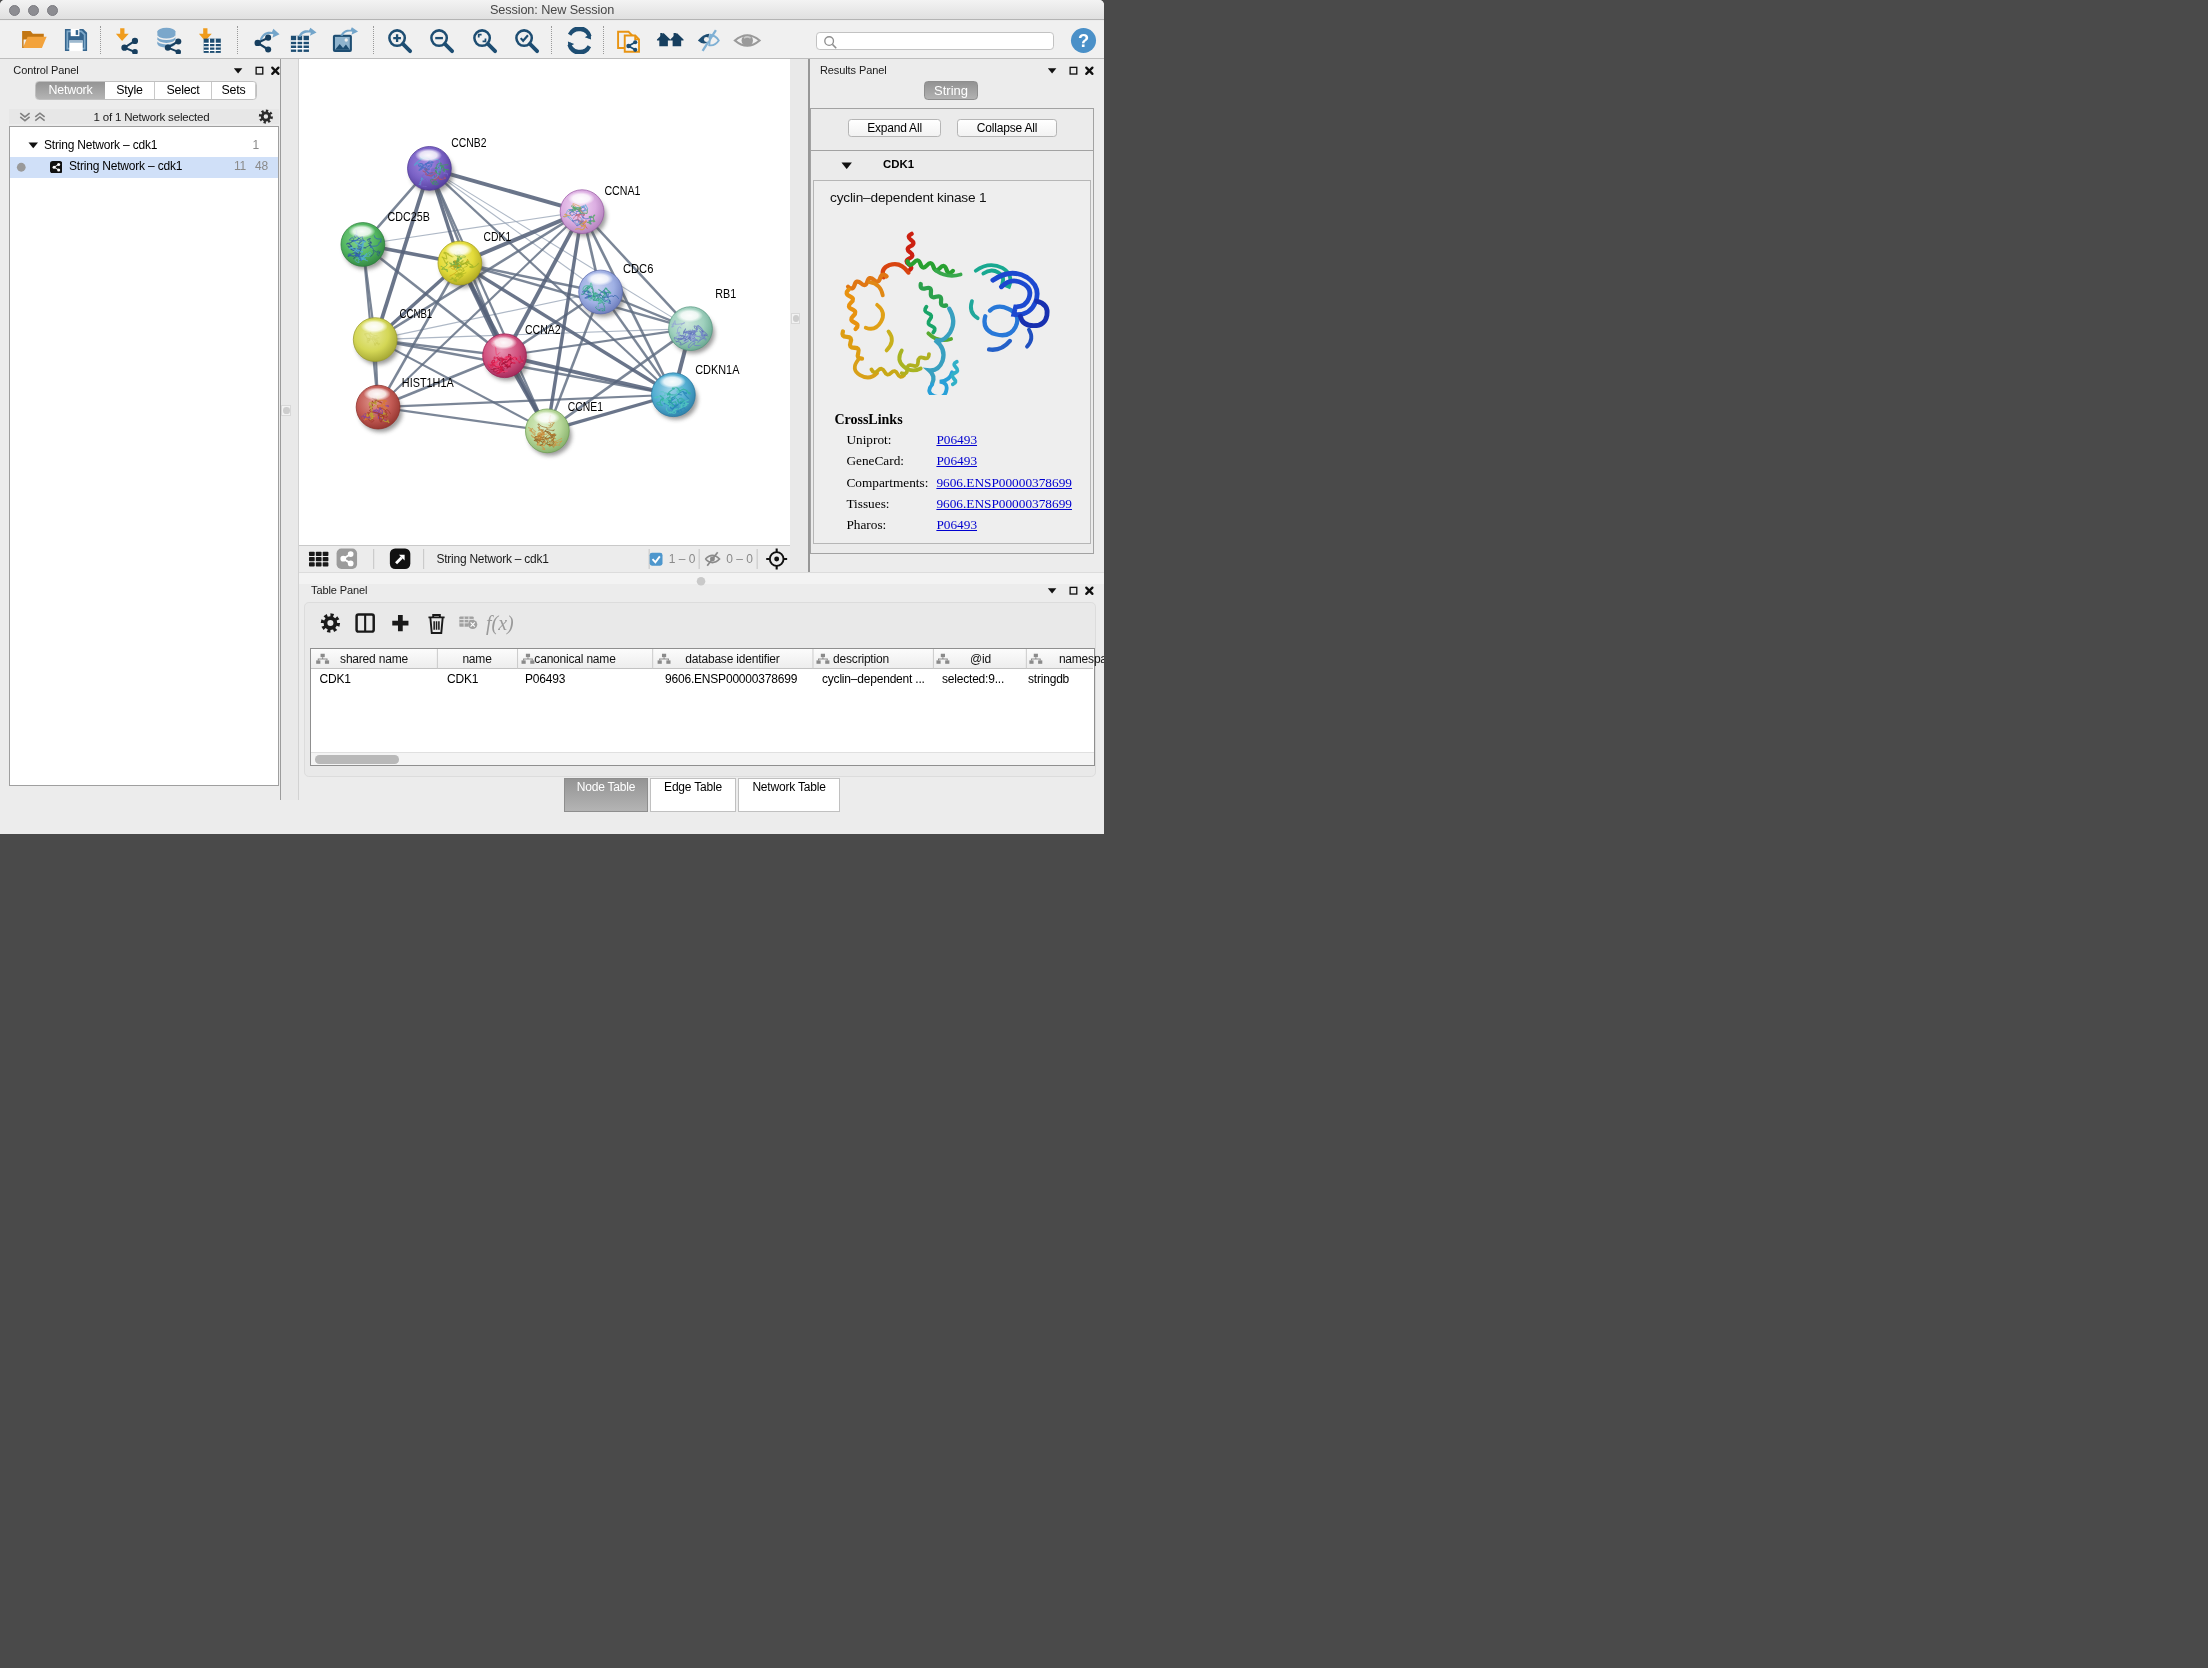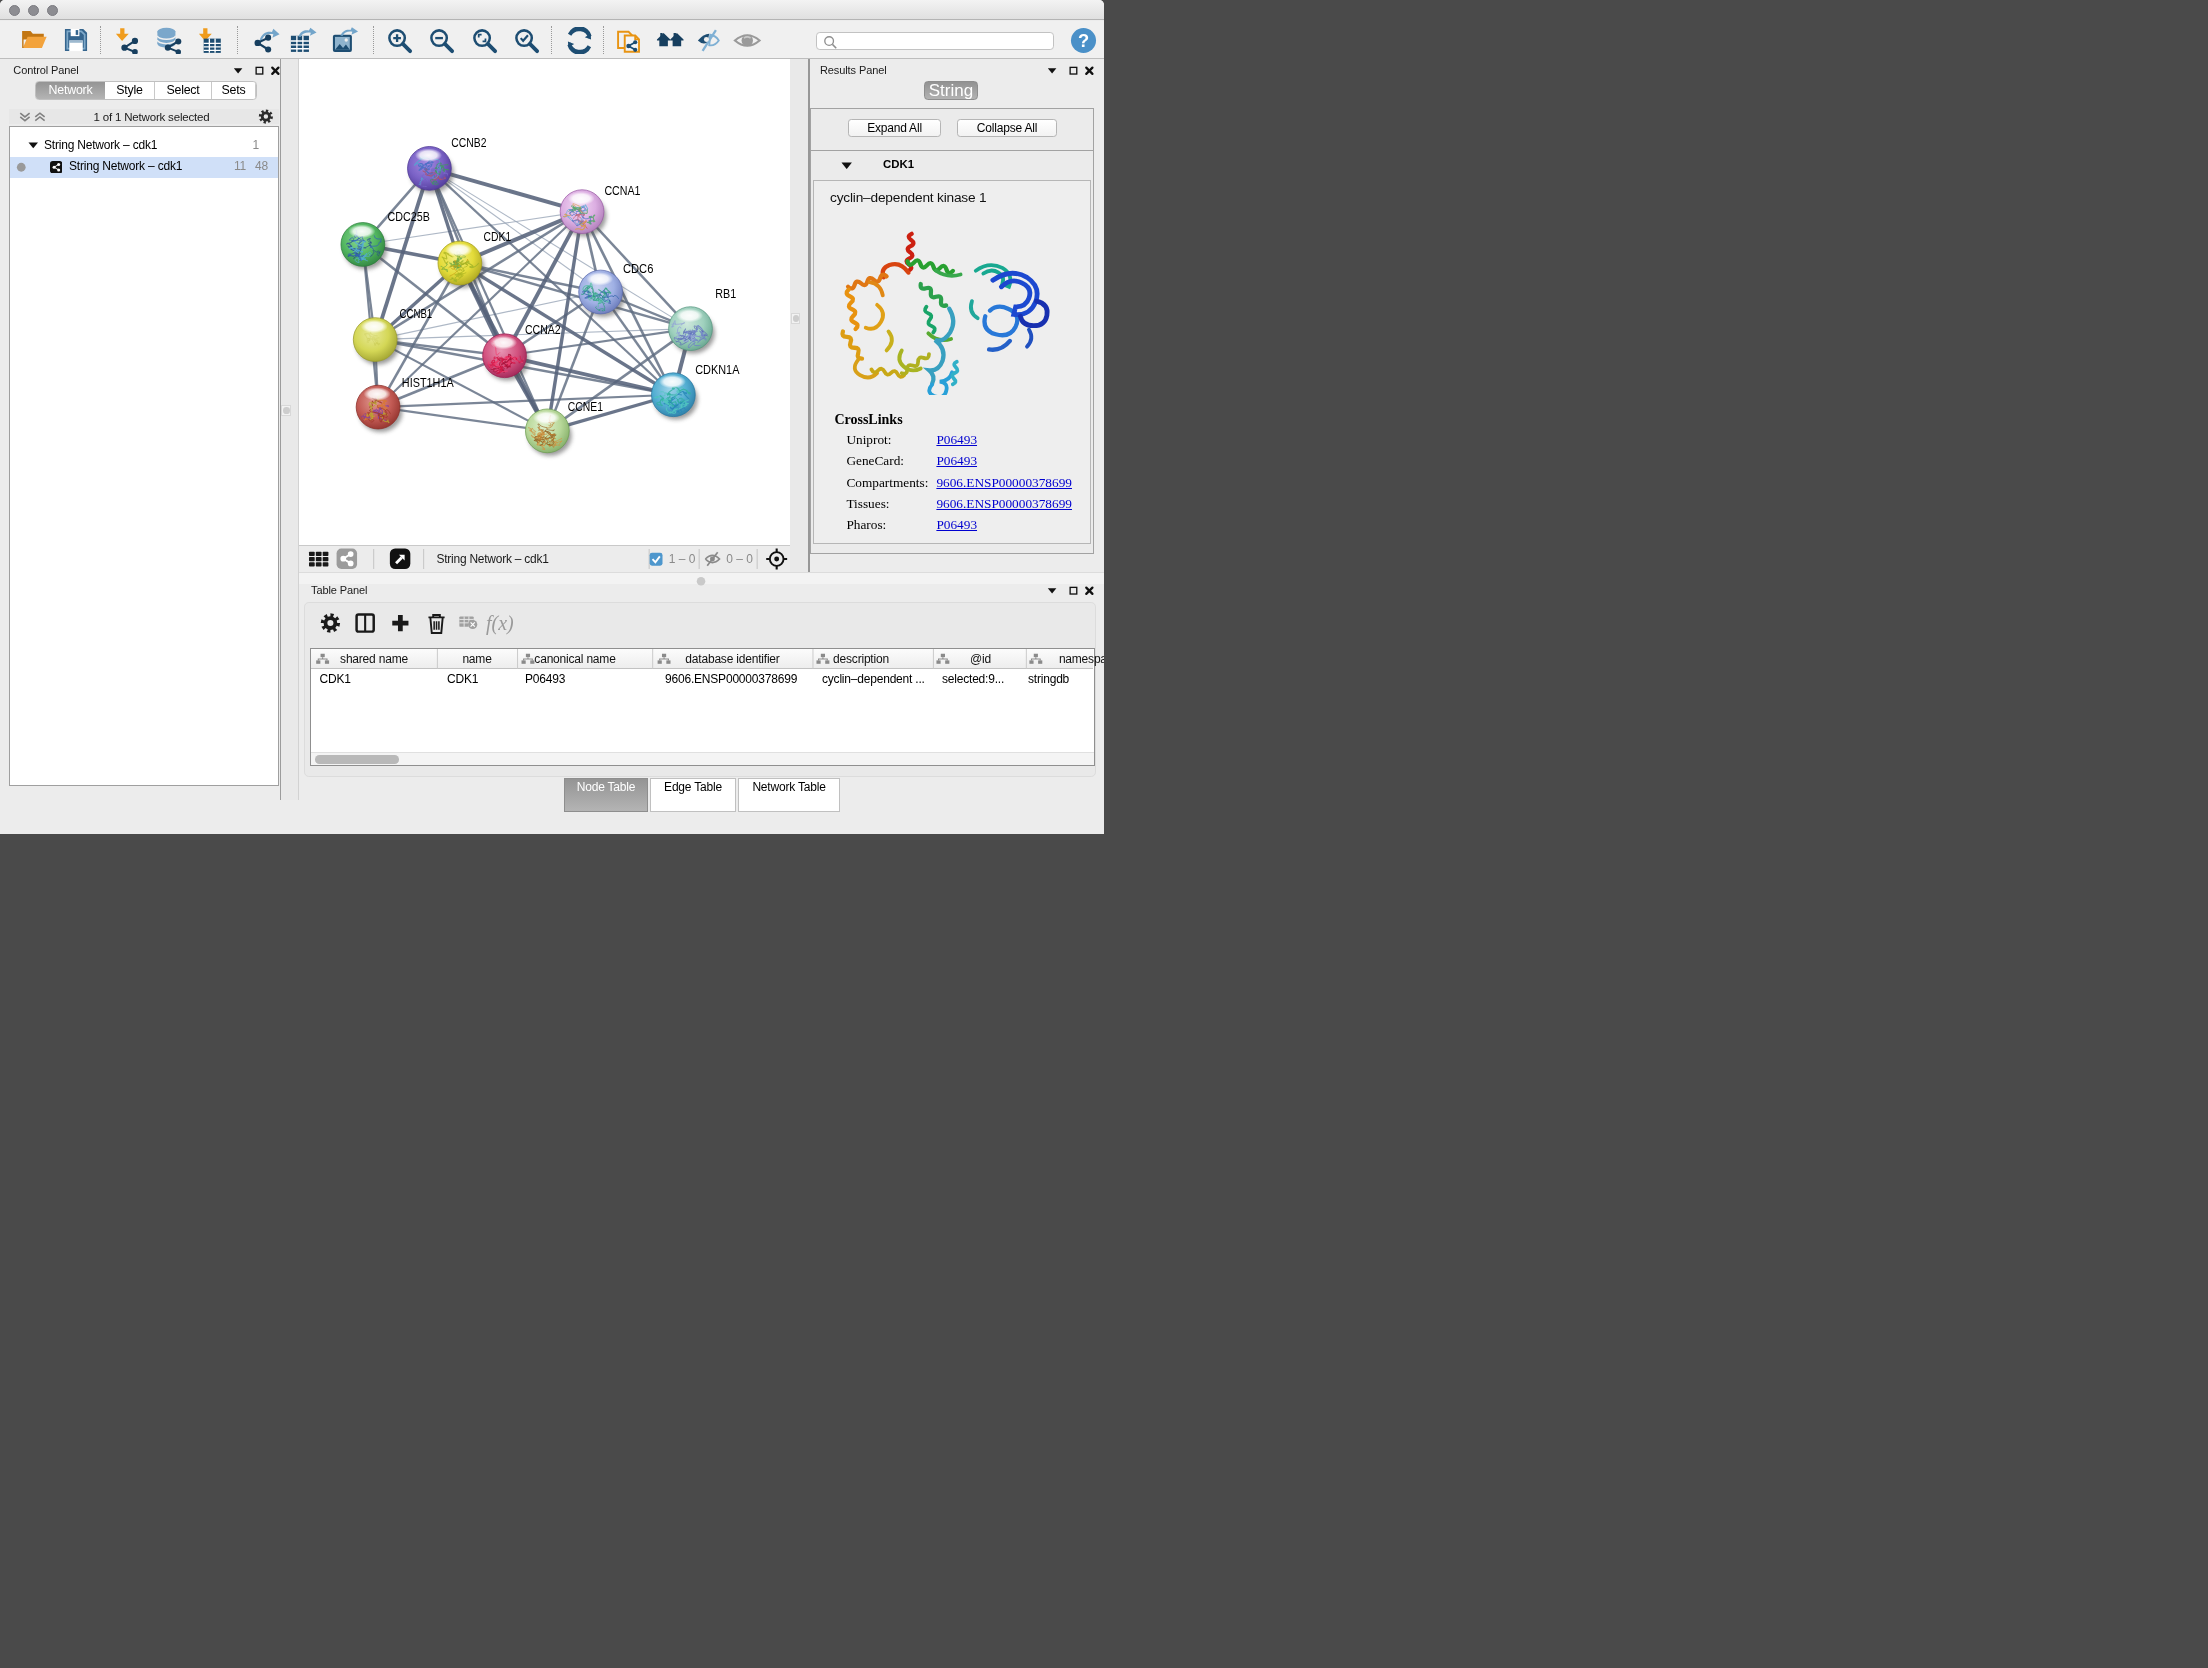--- a/index.html
+++ b/index.html
@@ -25,21 +25,21 @@
 .lrow{position:absolute;left:0;width:268px;height:21px;font-size:12px;letter-spacing:-0.2px}
 
 #div1{left:280px;top:59px;width:19px;height:741px;background:#e9e9e9;border-left:1px solid #9c9c9c;border-right:1px solid #d2d2d2}
 #div2{left:790px;top:59px;width:19.5px;height:513px;background:#e9e9e9;border-right:2.4px solid #979797}
 
 #canvas{left:299px;top:59px;width:491px;height:486px;background:#fff}
 #netbar{left:299px;top:545px;width:491px;height:26px;background:#ececec;border-top:1px solid #c9c9c9}
 #hstrip{left:299px;top:572px;width:805px;height:12.4px;background:#f3f3f3;border-top:1px solid #dcdcdc}
 
 #res-title{left:820px;top:64px}
-#stringtab{left:924px;top:81px;width:54px;height:18.5px;background:linear-gradient(#929292,#b2b2b2);border:1px solid #8e8e8e;border-radius:3.8px;color:#fff;font-size:17px;text-align:center;line-height:17px}
+#stringtab{left:924px;top:81px;width:54px;height:18.5px;background:linear-gradient(#929292,#b2b2b2);border:1px solid #8e8e8e;border-radius:3.8px;color:#fff;font-size:13px;text-align:center;line-height:17px}
 #expbox{left:810px;top:108px;width:284px;height:54px;background:#ebebeb;border:1px solid #a2a2a2}
 .rbtn{top:10px;height:17.6px;background:linear-gradient(#fff,#f2f2f2);border:1px solid #b5b5b5;border-radius:3.3px;font-size:12px;text-align:center;line-height:16.6px;color:#000;letter-spacing:-0.2px}
 #cdkbox{left:810px;top:150px;width:284px;height:404px;background:#ebebeb;border:1px solid #a2a2a2}
 #cdkinner{left:2.4px;top:29px;width:278px;height:364px;background:#eeeeee;border:1px solid #b6b6b6}
 .serif{font-family:"Liberation Serif",serif}
 .xlink{color:#0000d0;text-decoration:underline}
 
 #tbl-title{left:311px;top:584px}
 #tcontainer{left:304px;top:602px;width:792px;height:175px;background:#e9e9e9;border-radius:4.8px;border:1px solid #dcdcdc}
 #tbar{left:309px;top:602px;width:788px;height:44px}
@@ -55,20 +55,21 @@
 #status{left:0;top:800px;width:1104px;height:34px;background:#ececec;border-top:1px solid #c6c6c6}
 .sbtn{top:6.7px;width:27px;height:20.4px;background:linear-gradient(#fbfbfb,#f0f0f0);border:1px solid #b0b0b0;border-radius:1.9px}
 #membtn{left:1024px;top:6.2px;width:72px;height:22.4px;background:#fafafa;border:1.1px solid #a0a0a0}
 </style></head>
 <body>
 <div id="win">
   <div class="abs" id="titlebar">
     <div class="abs tl" style="left:8.6px"></div>
     <div class="abs tl" style="left:27.6px"></div>
     <div class="abs tl" style="left:47px"></div>
+    <div class="abs" id="title">Session: New Session</div>
   </div>
   <div class="abs" id="toolbar">
     <div class="abs tsep" style="left:100px"></div>
     <div class="abs tsep" style="left:237px"></div>
     <div class="abs tsep" style="left:373px"></div>
     <div class="abs tsep" style="left:551px"></div>
     <div class="abs tsep" style="left:603px"></div>
     <svg class="abs ticon" style="left:20px" width="27.6" height="26" viewBox="0 0 29 27">
       <path d="M3 4 h8 l2.5 3 H25 v6 H3 z" fill="#c27613"></path>
       <path d="M3 22 L8 10 h20 L23 22 z" fill="#f3a33c"></path>

